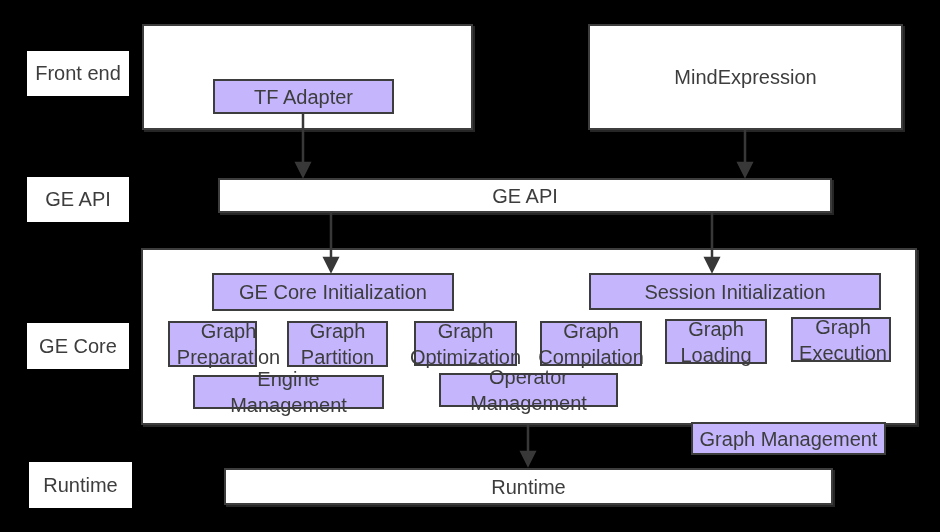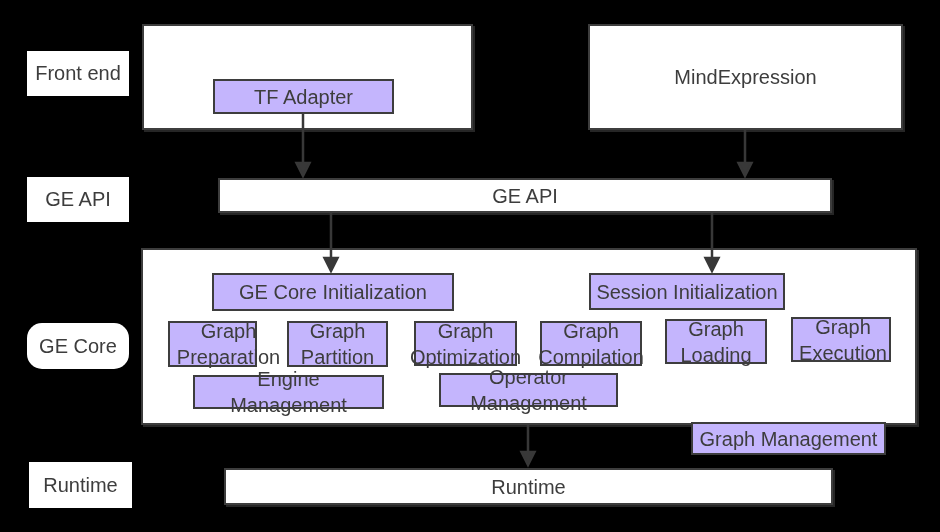--- a/index.html
+++ b/index.html
@@ -56,21 +56,21 @@
 <body>
 
 <div class="stage">
 
   <div class="abs label-box" style="left:27px; top:51px; width:102px; height:45px;">
     <span>Front end</span>
   </div>
   <div class="abs label-box" style="left:27px; top:177px; width:102px; height:45px;">
     <span>GE API</span>
   </div>
-  <div class="abs label-box" style="left:27px; top:323px; width:102px; height:46px;border-radius:15px;">
+  <div class="abs label-box" style="left:27px; top:323px; width:102px; height:46px;">
     <span>GE Core</span>
   </div>
   <div class="abs label-box" style="left:29px; top:462px; width:103px; height:46px;">
     <span>Runtime</span>
   </div>
 
   <div class="abs whitebox" style="left:142px; top:24px; width:331px; height:106px; display:block;">
     <div class="abs" style="left:0; top:28px; width:100%; text-align:center;margin-top:37px;">Tensorflow</div>
     <div class="abs innerbox" style="left:69px; top:53px; width:181px; height:35px;">
       <span>TF Adapter</span>
@@ -83,21 +83,21 @@
 
   <div class="abs whitebox" style="left:218px; top:178px; width:614px; height:35px;">
     <span>GE API</span>
   </div>
 
   <div class="abs whitebox" style="left:141px; top:248px; width:776px; height:177px; display:block;">
 
     <div class="abs innerbox" style="left:69px; top:23px; width:242px; height:38px;text-align:right;">
       <span>GE Core Initialization</span>
     </div>
-    <div class="abs innerbox" style="left:446px; top:23px; width:196px; height:37px;">
+    <div class="abs innerbox" style="left:446px; top:23px; width:292px; height:37px;">
       <span>Session Initialization</span>
     </div>
 
     <div class="abs innerbox" style="left:25px; top:71px; width:89px; height:46px;padding-left:36px;">
       <span>Graph Preparation</span>
     </div>
     <div class="abs innerbox" style="left:144px; top:71px; width:101px; height:46px;">
       <span>Graph Partition</span>
     </div>
     <div class="abs innerbox" style="left:271px; top:71px; width:103px; height:45px;">

